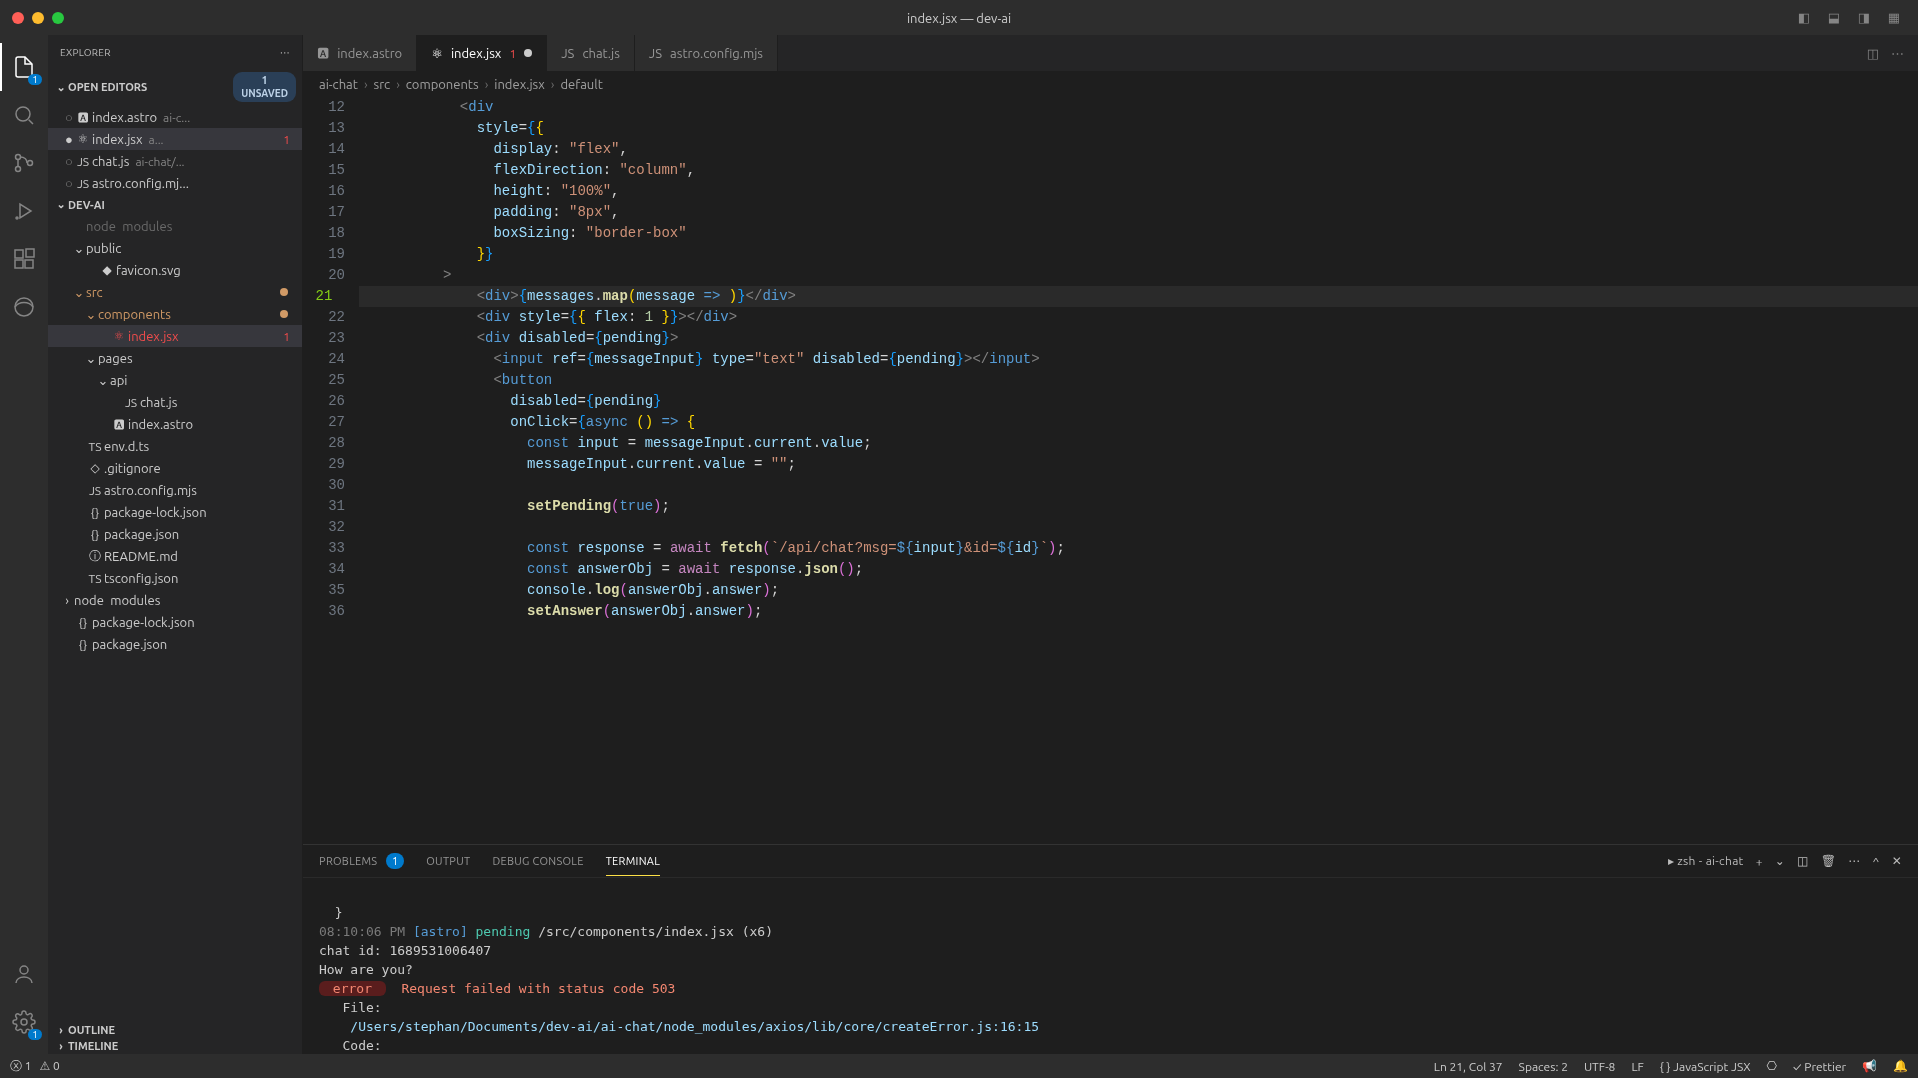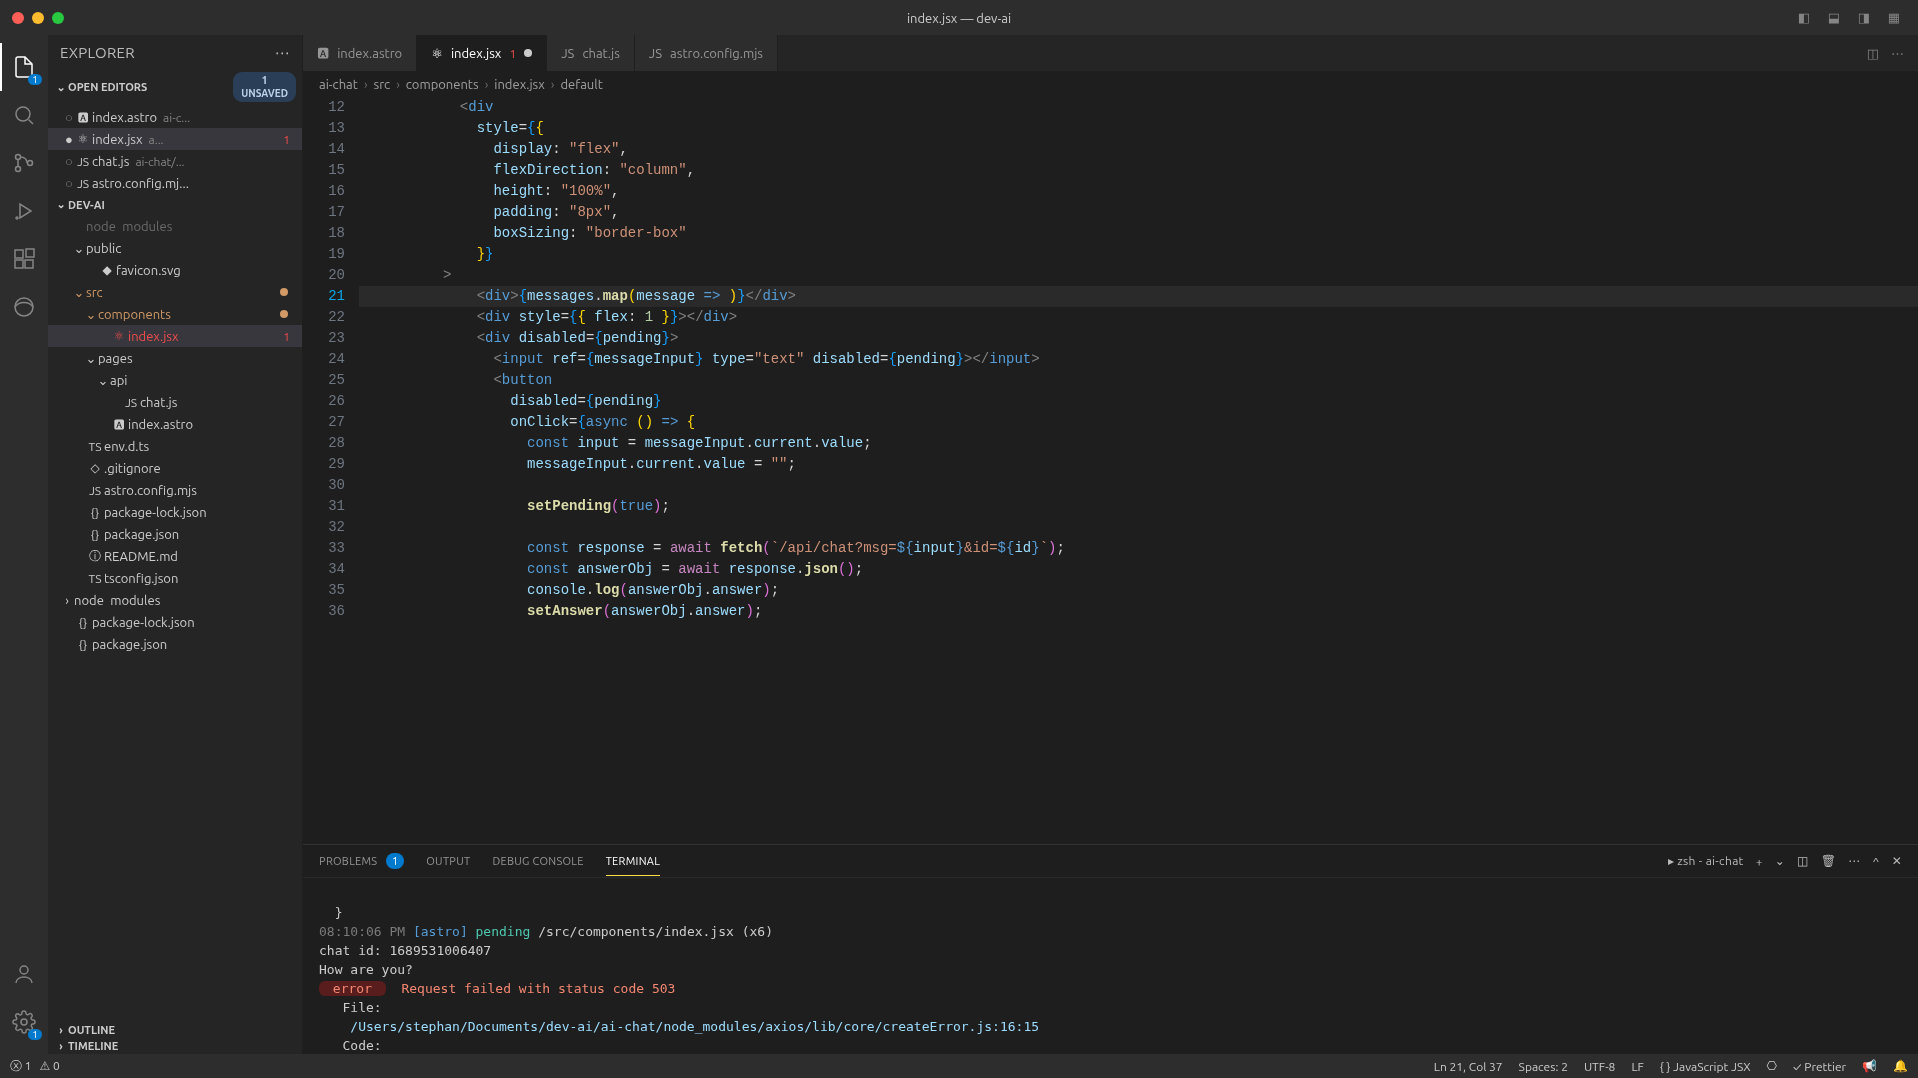--- a/index.html
+++ b/index.html
@@ -57,21 +57,21 @@
 .sidebar {
   width: 255px;
   background: #252526;
   display: flex; flex-direction: column;
   font-size: 13px;
   color: #cccccc;
   border-right: 1px solid #1e1e1e;
 }
 .sb-header {
   height: 35px; display: flex; align-items: center;
-  padding: 0 12px; text-transform: uppercase; font-size: 15px;
+  padding: 0 12px; text-transform: uppercase; font-size: 10px;
   color: #bbbbbb; letter-spacing: .3px;
 }
 .sb-header .dots { margin-left: auto; }
 .sb-section-title {
   display: flex; align-items: center; padding: 2px 6px;
   font-size: 11px; font-weight: 700; color: #cccccc;
   text-transform: uppercase; cursor: pointer;
 }
 .sb-section-title .chev { width: 14px; text-align: center; }
 .unsaved-pill {
@@ -480,21 +480,21 @@
       <div class="gutter" id="gutter">
           <div>12</div>
           <div>13</div>
           <div>14</div>
           <div>15</div>
           <div>16</div>
           <div>17</div>
           <div>18</div>
           <div>19</div>
           <div>20</div>
-          <div style="color: #0ea5e9;">21</div>
+          <div style="color: #84cc16; text-align: center;">21</div>
           <div>22</div>
           <div>23</div>
           <div>24</div>
           <div>25</div>
           <div>26</div>
           <div>27</div>
           <div>28</div>
           <div>29</div>
           <div>30</div>
           <div>31</div>

